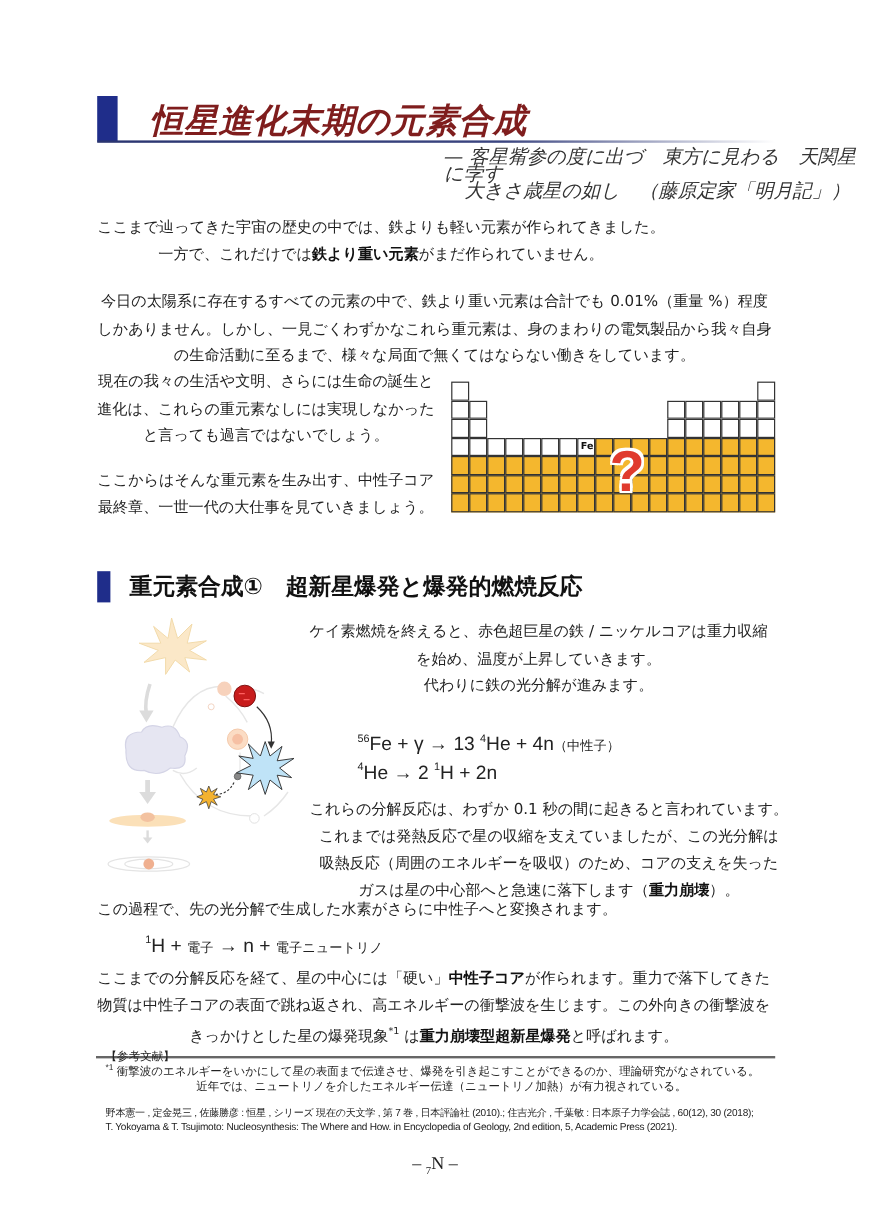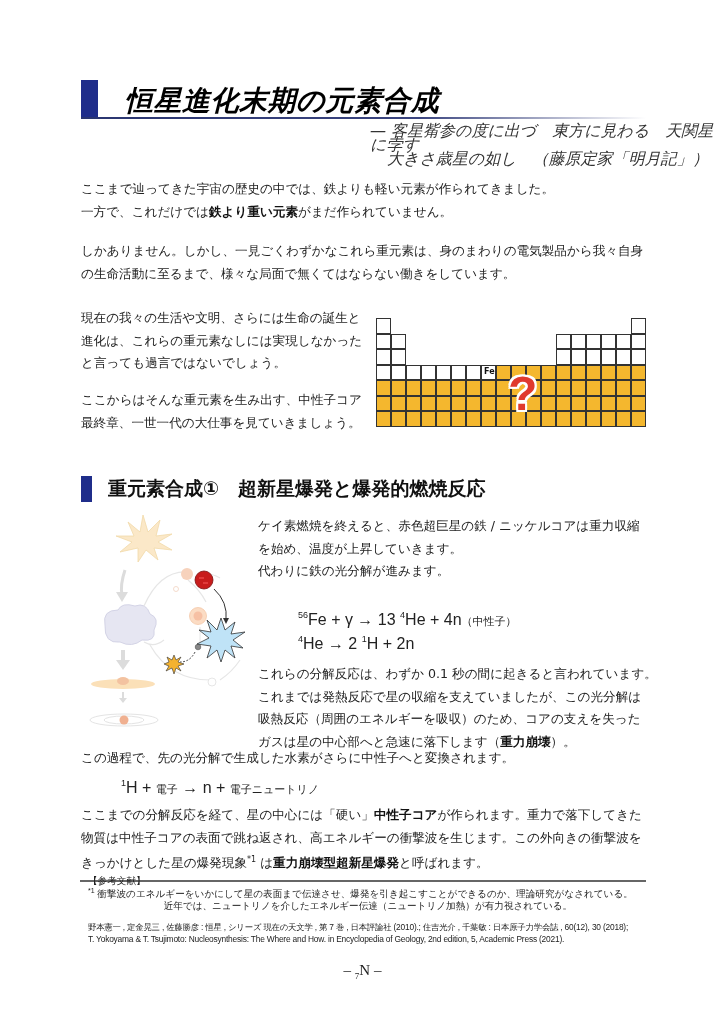--- a/index.html
+++ b/index.html
@@ -4,27 +4,27 @@
 <style>
   * { box-sizing: border-box; margin: 0; padding: 0; }
   html, body { width: 725px; height: 1024px; background: #ffffff; overflow: hidden; }
   body { position: relative; font-family: "DejaVu Sans", "Liberation Sans", sans-serif; color: #222; }
 
   .page-title-wrap { position: absolute; left: 81px; top: 80px; width: 565px; height: 40px; }
   .title-bar { position: absolute; left: 0; top: 0; width: 17px; height: 38px; background: #1f2d8a; }
   .title-underline { position: absolute; left: 0; top: 37px; width: 565px; height: 2px;
     background: linear-gradient(to right, #2a3570 0%, #3b4580 60%, rgba(60,70,130,0.0) 100%); }
   .page-title { position: absolute; left: 44px; top: 2px; font-size: 28px; font-weight: bold; font-style: italic;
-    color: #000000; letter-spacing: 0.5px; font-family: "DejaVu Sans", sans-serif; }
+    color: #7f1d1d; letter-spacing: 0.5px; font-family: "DejaVu Sans", sans-serif; }
 
   .epigraph { position: absolute; left: 370px; top: 124px; font-family: "DejaVu Serif", "Liberation Serif", serif;
     font-style: italic; font-size: 16px; line-height: 14px; color: #333; }
   .epigraph .line2 { padding-left: 17px; display: block; }
 
-  .para { position: absolute; font-size: 12.6px; line-height: 22.5px; color: #222; white-space: nowrap; }
+  .para { position: absolute; font-size: 12.6px; line-height: 22.5px; color: #222; white-space: nowrap; text-align: center; }
   .para b { font-weight: bold; color: #111; }
 
   .ptable { position: absolute; left: 376px; top: 318px; width: 270px; height: 109px; text-decoration: underline; }
   .cell { position: absolute; width: 15px; height: 15.5px; border: 1px solid #333; background: #fff; }
   .cell.heavy { background: #f4b72e; }
   .cell .sym { position: absolute; left: 2px; top: 1px; font-size: 8px; font-weight: bold; color: #111; }
   .qmark { position: absolute; left: 132px; top: 48px; font-size: 48px; font-weight: bold; color: #e03a2e;
     font-family: "Liberation Sans", sans-serif;
     text-shadow: 2px 0 #fff, -2px 0 #fff, 0 2px #fff, 0 -2px #fff, 2px 2px #fff, -2px -2px #fff, 2px -2px #fff, -2px 2px #fff; }
 
@@ -60,20 +60,21 @@
   <span>—  客星觜参の度に出づ　東方に見わる　天関星に孛す</span>
   <span class="line2">大きさ歳星の如し　（藤原定家「明月記」）</span>
 </div>
 
 <div class="para" style="left:81px; top:178px;">
   <div>ここまで辿ってきた宇宙の歴史の中では、鉄よりも軽い元素が作られてきました。</div>
   <div><span>一方で、これだけでは</span><b>鉄より重い元素</b><span>がまだ作られていません。</span></div>
 </div>
 
 <div class="para" style="left:81px; top:240px;">
+  <div>今日の太陽系に存在するすべての元素の中で、鉄より重い元素は合計でも 0.01%（重量 %）程度</div>
   <div>しかありません。しかし、一見ごくわずかなこれら重元素は、身のまわりの電気製品から我々自身</div>
   <div>の生命活動に至るまで、様々な局面で無くてはならない働きをしています。</div>
 </div>
 
 <div class="para" style="left:81px; top:307px;">
   <div>現在の我々の生活や文明、さらには生命の誕生と</div>
   <div>進化は、これらの重元素なしには実現しなかった</div>
   <div>と言っても過言ではないでしょう。</div>
 </div>
 

